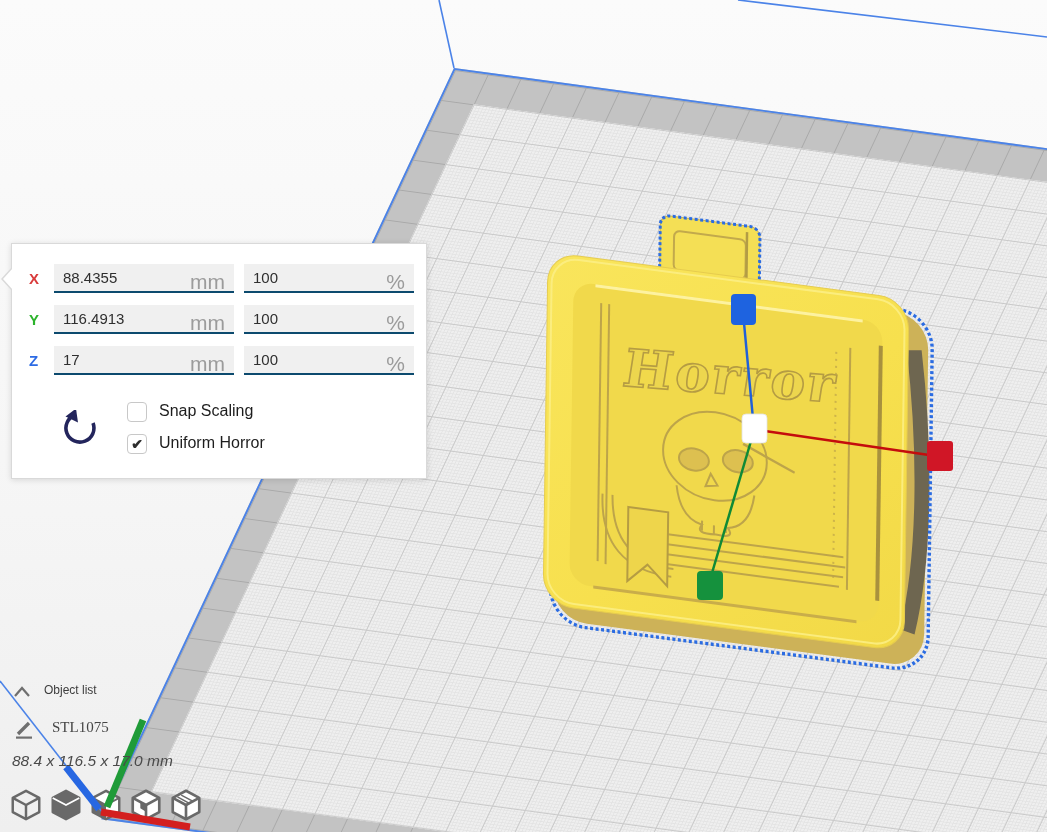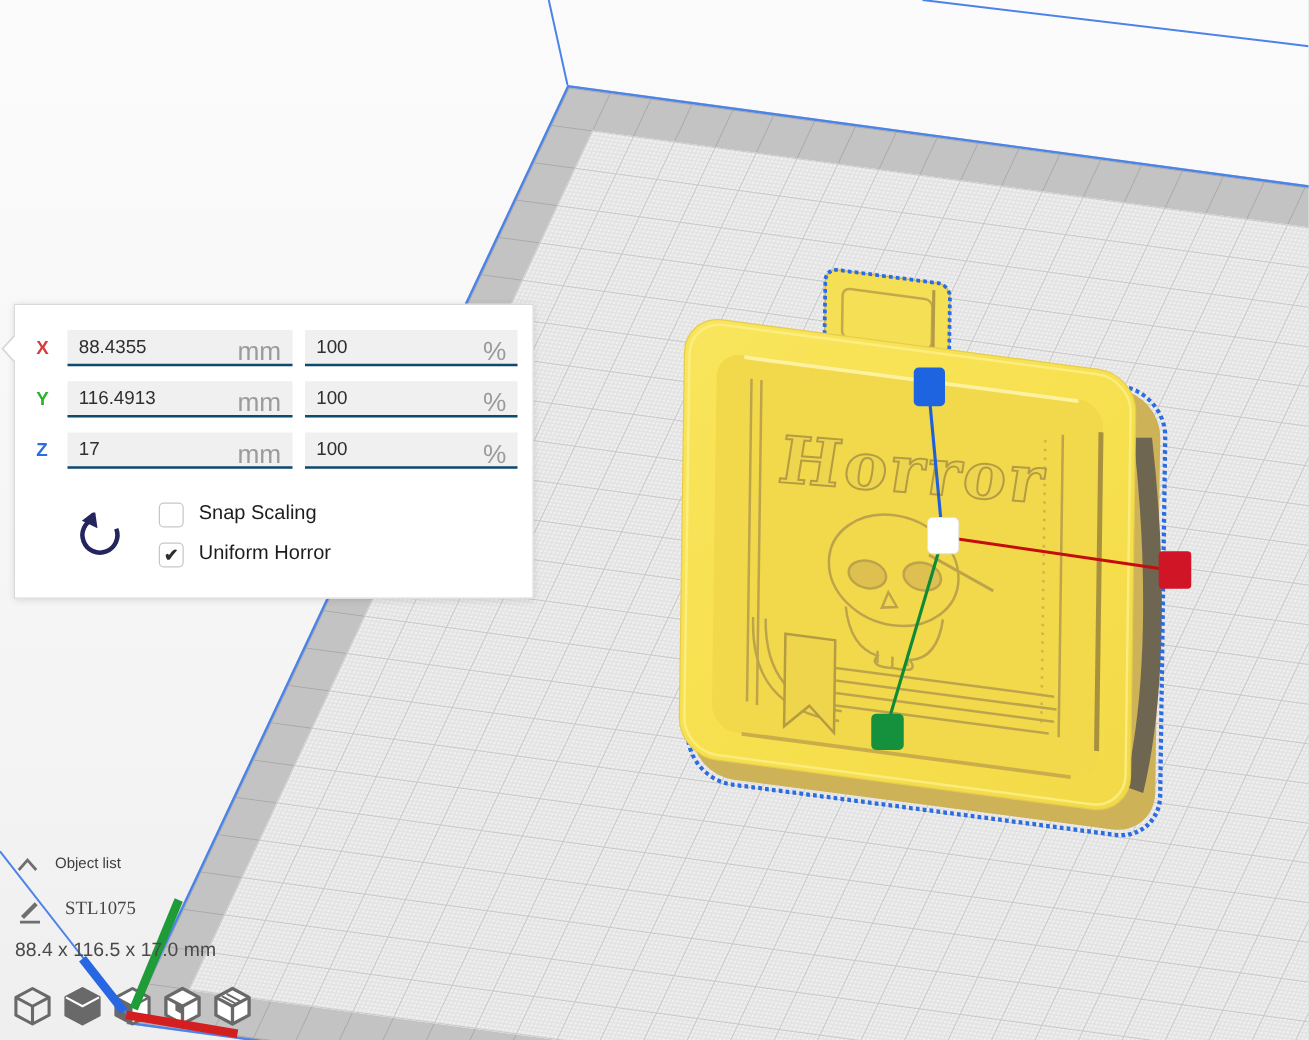--- a/index.html
+++ b/index.html
@@ -35,21 +35,21 @@
   #overlay{position:absolute;left:0;top:0;z-index:30;pointer-events:none;}
   
   #view-toolbar{position:absolute;left:8px;top:786px;z-index:20;display:flex;gap:4px;}
   .view-btn{width:36px;height:38px;background:transparent;border:none;padding:0;cursor:pointer;}
   
   .hud{position:absolute;z-index:40;color:#3d3d3d;}
   #objlist-label{left:44px;top:683px;font-size:12px;}
   #objlist-chevron{left:12px;top:685px;}
   #obj-item-icon{left:13px;top:719px;}
   #obj-item-name{left:52px;top:719px;font-size:15px;color:#454545;font-family:Liberation Serif, serif;}
-  #sel-dims{left:12px;top:752px;font-size:15.5px;color:#4a4a4a;}
+  #sel-dims{left:12px;top:752px;font-size:15.5px;color:#4a4a4a;font-style:italic;}
   
   #stl-thumb{position:absolute;left:100px;top:62px;width:95px;height:104px;background:#ffffff;z-index:40;}
   
   #scale-panel{
     position:absolute;left:11px;top:243px;width:416px;height:236px;z-index:50;
     background:#ffffff;border:1px solid #d9d9d9;box-shadow:0 1px 6px rgba(0,0,0,.13);
   }
   #panel-notch-border{position:absolute;left:-11px;top:23px;width:0;height:0;
     border-top:12px solid transparent;border-bottom:12px solid transparent;border-right:11px solid #d9d9d9;}
   #panel-notch{position:absolute;left:-9px;top:24px;width:0;height:0;

